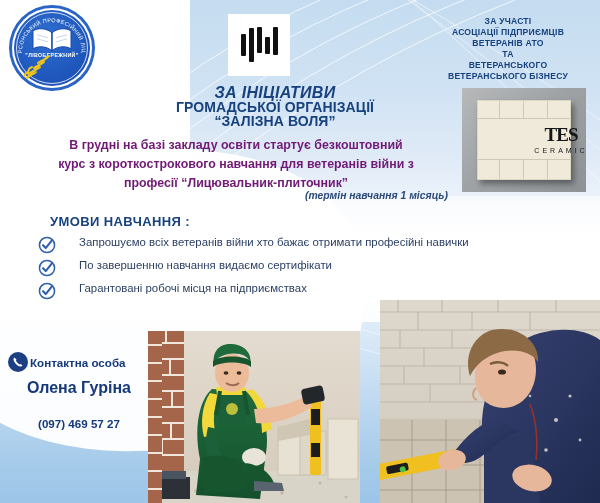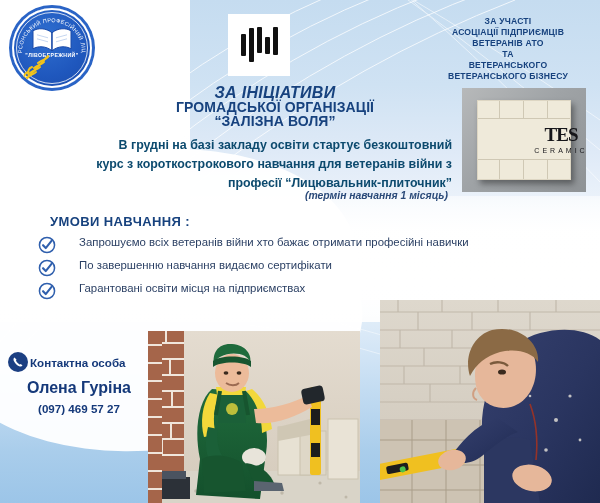--- a/index.html
+++ b/index.html
@@ -108,22 +108,22 @@
   }
   .initiative{
     position:absolute;left:110px;top:86px;width:330px;text-align:center;
     color:#17427e;font-weight:bold;line-height:14px;
   }
   .initiative .l1{font-size:16px;letter-spacing:.3px;font-style:italic;}
   .initiative .l2{font-size:14px;letter-spacing:.1px;}
   .initiative .l3{font-size:14px;letter-spacing:.1px;}
 
   .lead{
-    position:absolute;left:52px;top:136px;width:400px;text-align:right;
-    color:#0c4a6e;font-weight:bold;font-size:12.4px;line-height:19px;
+    position:absolute;left:36px;top:136px;width:400px;text-align:center;
+    color:#701a75;font-weight:bold;font-size:12.4px;line-height:19px;
   }
   .lead-note{
     position:absolute;left:48px;top:190px;width:400px;text-align:right;
     color:#2a4a79;font-style:italic;font-weight:bold;font-size:10.4px;
   }
 
   .cond-title{
     position:absolute;left:50px;top:214px;
     color:#17427e;font-weight:bold;font-size:13px;letter-spacing:.4px;
   }
@@ -134,21 +134,21 @@
 
   
   .contact{position:absolute;left:8px;top:352px;width:150px;}
   .contact-row{display:flex;align-items:center;gap:2px;}
   .phone-ic{
     width:20px;height:20px;border-radius:50%;background:#1b3f82;
     display:flex;align-items:center;justify-content:center;flex:0 0 auto;
   }
   .contact-label{color:#15397a;font-weight:bold;font-size:11.6px;}
   .contact-name{color:#15397a;font-weight:bold;font-size:16px;text-align:center;margin-top:7px;width:142px;}
-  .contact-phone{color:#15397a;font-weight:bold;font-size:11.6px;text-align:center;margin-top:5px;width:142px;}
+  .contact-phone{color:#15397a;font-weight:bold;font-size:11.6px;text-align:center;margin-top:20px;width:142px;}
 
   
   .photo{position:absolute;overflow:hidden;}
   .photo-left{left:150px;top:331px;width:210px;height:172px;}
   .photo-right{left:380px;top:300px;width:220px;height:203px;}
   .photo svg{display:block;}
 
   .brickwall{position:absolute;left:148px;top:331px;width:14px;height:172px;}
 </style>
 </head>
@@ -285,21 +285,21 @@
         <path d="M5.6 10.2 L8.6 13.4 L15 5.4" fill="none" stroke="#2f5fad" stroke-width="2.3" stroke-linecap="round" stroke-linejoin="round"></path>
       </svg>
       <span class="txt">По завершенню навчання видаємо сертифікати</span>
     </div>
 
     <div class="cond-item">
       <svg class="check" viewBox="0 0 20 20">
         <circle cx="10" cy="10" r="8.4" fill="none" stroke="#2f5fad" stroke-width="1.7"></circle>
         <path d="M5.6 10.2 L8.6 13.4 L15 5.4" fill="none" stroke="#2f5fad" stroke-width="2.3" stroke-linecap="round" stroke-linejoin="round"></path>
       </svg>
-      <span class="txt">Гарантовані освіти місця на підприємствах</span>
+      <span class="txt">Гарантовані робочі місця на підприємствах</span>
     </div>
 
   </div>
 
   <div class="photo photo-right">
     <svg width="220" height="203" viewBox="0 0 220 203">
       <defs>
         <linearGradient id="wwall" x1="0" y1="0" x2="0" y2="1">
           <stop offset="0%" stop-color="#ded8cd"></stop>
             <stop offset="100%" stop-color="#cfc7ba"></stop>

